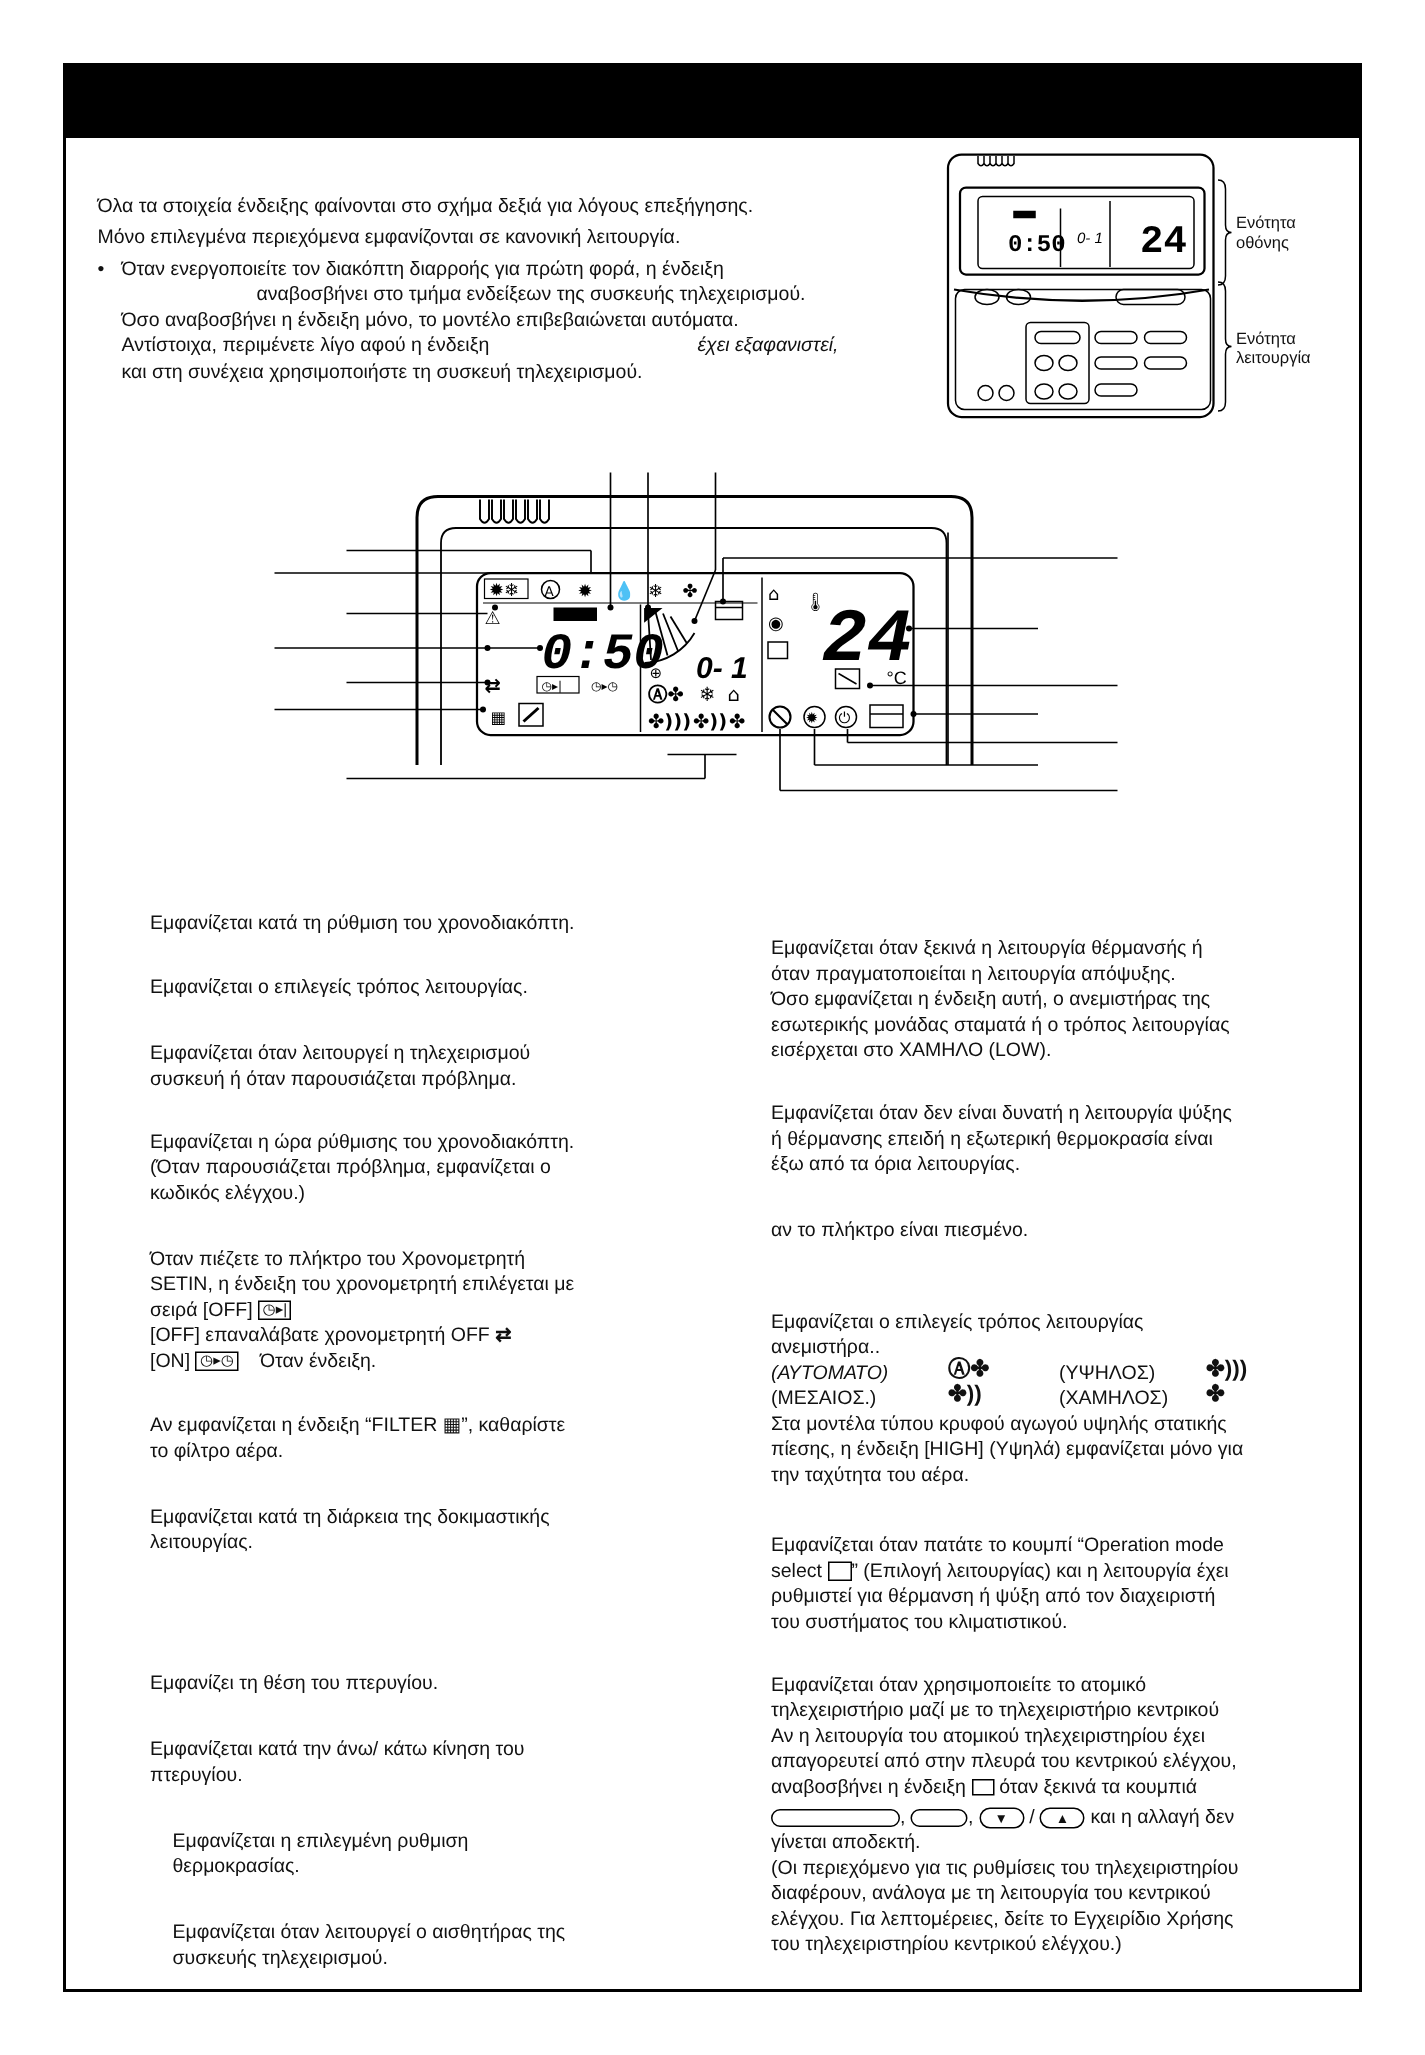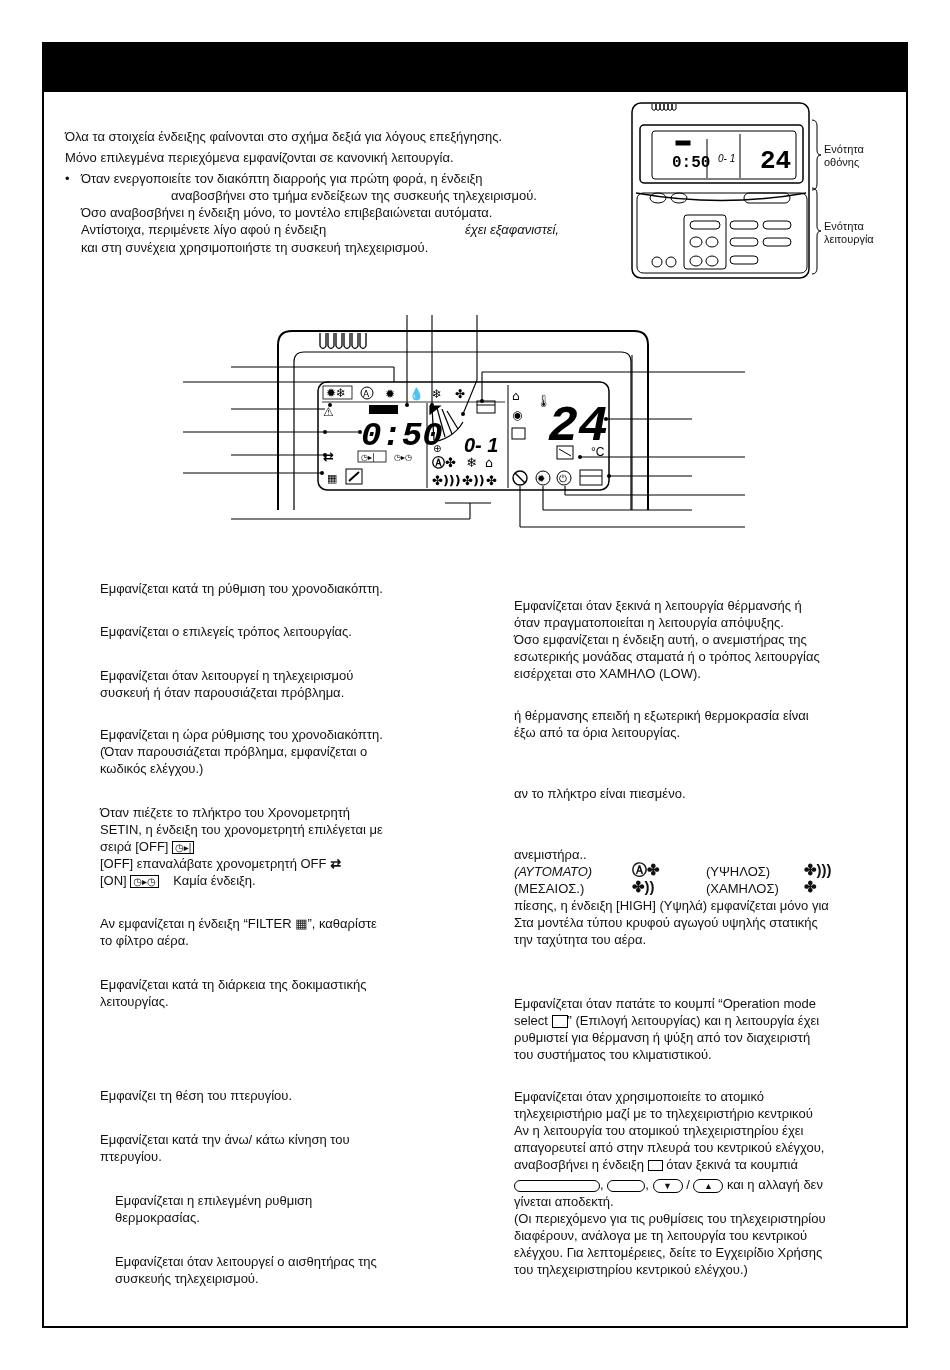--- a/index.html
+++ b/index.html
@@ -1,20 +1,20 @@
 <!DOCTYPE html>
 <html><head>
 <meta charset="utf-8">
 <style>
   html,body{margin:0;padding:0;background:#fff;}
   body{width:950px;height:1370px;position:relative;font-family:"Liberation Sans",sans-serif;color:#111;overflow:hidden;}
   .frame{position:absolute;left:42px;top:42px;width:866px;height:1286px;border:2px solid #000;box-sizing:border-box;}
   .header-bar{position:absolute;left:42px;top:42px;width:866px;height:50px;background:#000;}
   .t{position:absolute;font-size:13px;line-height:18px;white-space:nowrap;}
-  .desc{position:absolute;font-size:13px;line-height:17px;}
+  .desc{position:absolute;font-size:13px;line-height:17px;margin-top:26px;}
   .desc p{margin:0;}
   .lcd-svg{position:absolute;left:0;top:0;}
   .inline-ico{display:inline-block;vertical-align:middle;}
   .label-r{position:absolute;font-size:11px;line-height:13px;}
 </style>
 </head>
 <body>
 
 <div class="header-bar"><span></span></div>
 <div class="frame"></div>
@@ -212,21 +212,21 @@
 <div class="desc" style="left:100px;top:726px;">
     <p>Εμφανίζεται η ώρα ρύθμισης του χρονοδιακόπτη.</p>
     <p>(Όταν παρουσιάζεται πρόβλημα, εμφανίζεται ο</p>
     <p>κωδικός ελέγχου.)</p>
   </div>
 <div class="desc" style="left:100px;top:804px;">
   <p>Όταν πιέζετε το πλήκτρο του Χρονομετρητή</p>
   <p>SETIN, η ένδειξη του χρονομετρητή επιλέγεται με</p>
   <p><span>σειρά [OFF]</span> <span class="inline-ico" style="border:1px solid #000;font-size:10px;line-height:11px;padding:0 2px;">◷▸|</span></p>
   <p><span>[OFF] επαναλάβατε χρονομετρητή OFF</span> <b>⇄</b></p>
-  <p><span>[ON]</span> <span class="inline-ico" style="border:1px solid #000;font-size:10px;line-height:11px;padding:0 2px;">◷▸◷</span> &nbsp;&nbsp;&nbsp;<span>Καμία ένδειξη.</span></p>
+  <p><span>[ON]</span> <span class="inline-ico" style="border:1px solid #000;font-size:10px;line-height:11px;padding:0 2px;">◷▸◷</span> &nbsp;&nbsp;&nbsp;<span>Όταν ένδειξη.</span></p>
 </div>
 <div class="desc" style="left:100px;top:915px;">
   <p><span>Αν εμφανίζεται η ένδειξη “FILTER</span> <span>▦</span><span>”, καθαρίστε</span></p>
   <p>το φίλτρο αέρα.</p>
 </div>
 <div class="desc" style="left:100px;top:976px;">
     <p>Εμφανίζεται κατά τη διάρκεια της δοκιμαστικής</p>
     <p>λειτουργίας.</p>
   </div>
 <div class="desc" style="left:100px;top:1087px;">
@@ -246,40 +246,42 @@
   </div>
 
 <div class="desc" style="left:514px;top:597px;">
   <p>Εμφανίζεται όταν ξεκινά η λειτουργία θέρμανσής ή</p>
     <p>όταν πραγματοποιείται η λειτουργία απόψυξης.</p>
     <p>Όσο εμφανίζεται η ένδειξη αυτή, ο ανεμιστήρας της</p>
     <p>εσωτερικής μονάδας σταματά ή ο τρόπος λειτουργίας</p>
     <p>εισέρχεται στο ΧΑΜΗΛΟ (LOW).</p>
 </div>
 <div class="desc" style="left:514px;top:707px;">
+  <p>Εμφανίζεται όταν δεν είναι δυνατή η λειτουργία ψύξης</p>
     <p>ή θέρμανσης επειδή η εξωτερική θερμοκρασία είναι</p>
     <p>έξω από τα όρια λειτουργίας.</p>
 </div>
 <div class="desc" style="left:514px;top:785px;">
     <p>αν το πλήκτρο είναι πιεσμένο.</p>
 </div>
 <div class="desc" style="left:514px;top:846px;">
+  <p>Εμφανίζεται ο επιλεγείς τρόπος λειτουργίας</p>
   <p>ανεμιστήρα..</p>
   <div style="position:relative;height:34px;">
     <span style="position:absolute;left:0;top:0;font-style:italic;">(ΑΥΤΟΜΑΤΟ)</span>
     <b style="position:absolute;left:118px;top:-2px;font-size:15px;">Ⓐ✤</b>
     <span style="position:absolute;left:192px;top:0;">(ΥΨΗΛΟΣ)</span>
     <b style="position:absolute;left:290px;top:-2px;font-size:15px;">✤)))</b>
     <span style="position:absolute;left:0;top:17px;">(ΜΕΣΑΙΟΣ.)</span>
     <b style="position:absolute;left:118px;top:15px;font-size:15px;">✤))</b>
     <span style="position:absolute;left:192px;top:17px;">(ΧΑΜΗΛΟΣ)</span>
     <b style="position:absolute;left:290px;top:15px;font-size:15px;">✤</b>
   </div>
+  <p>Στα μοντέλα τύπου κρυφού αγωγού υψηλής στατικής</p>
   <p>πίεσης, η ένδειξη [HIGH] (Υψηλά) εμφανίζεται μόνο για</p>
-  <p>Στα μοντέλα τύπου κρυφού αγωγού υψηλής στατικής</p>
   <p>την ταχύτητα του αέρα.</p>
 </div>
 <div class="desc" style="left:514px;top:995px;">
   <p>Εμφανίζεται όταν πατάτε το κουμπί “Operation mode</p>
   <p><span>select</span> <span style="display:inline-block;border:1px solid #000;width:14px;height:11px;vertical-align:middle;"></span><span>” (Επιλογή λειτουργίας) και η λειτουργία έχει</span></p>
   <p>ρυθμιστεί για θέρμανση ή ψύξη από τον διαχειριστή</p>
   <p>του συστήματος του κλιματιστικού.</p>
 </div>
 <div class="desc" style="left:514px;top:1088px;">
   <p>Εμφανίζεται όταν χρησιμοποιείτε το ατομικό</p>

